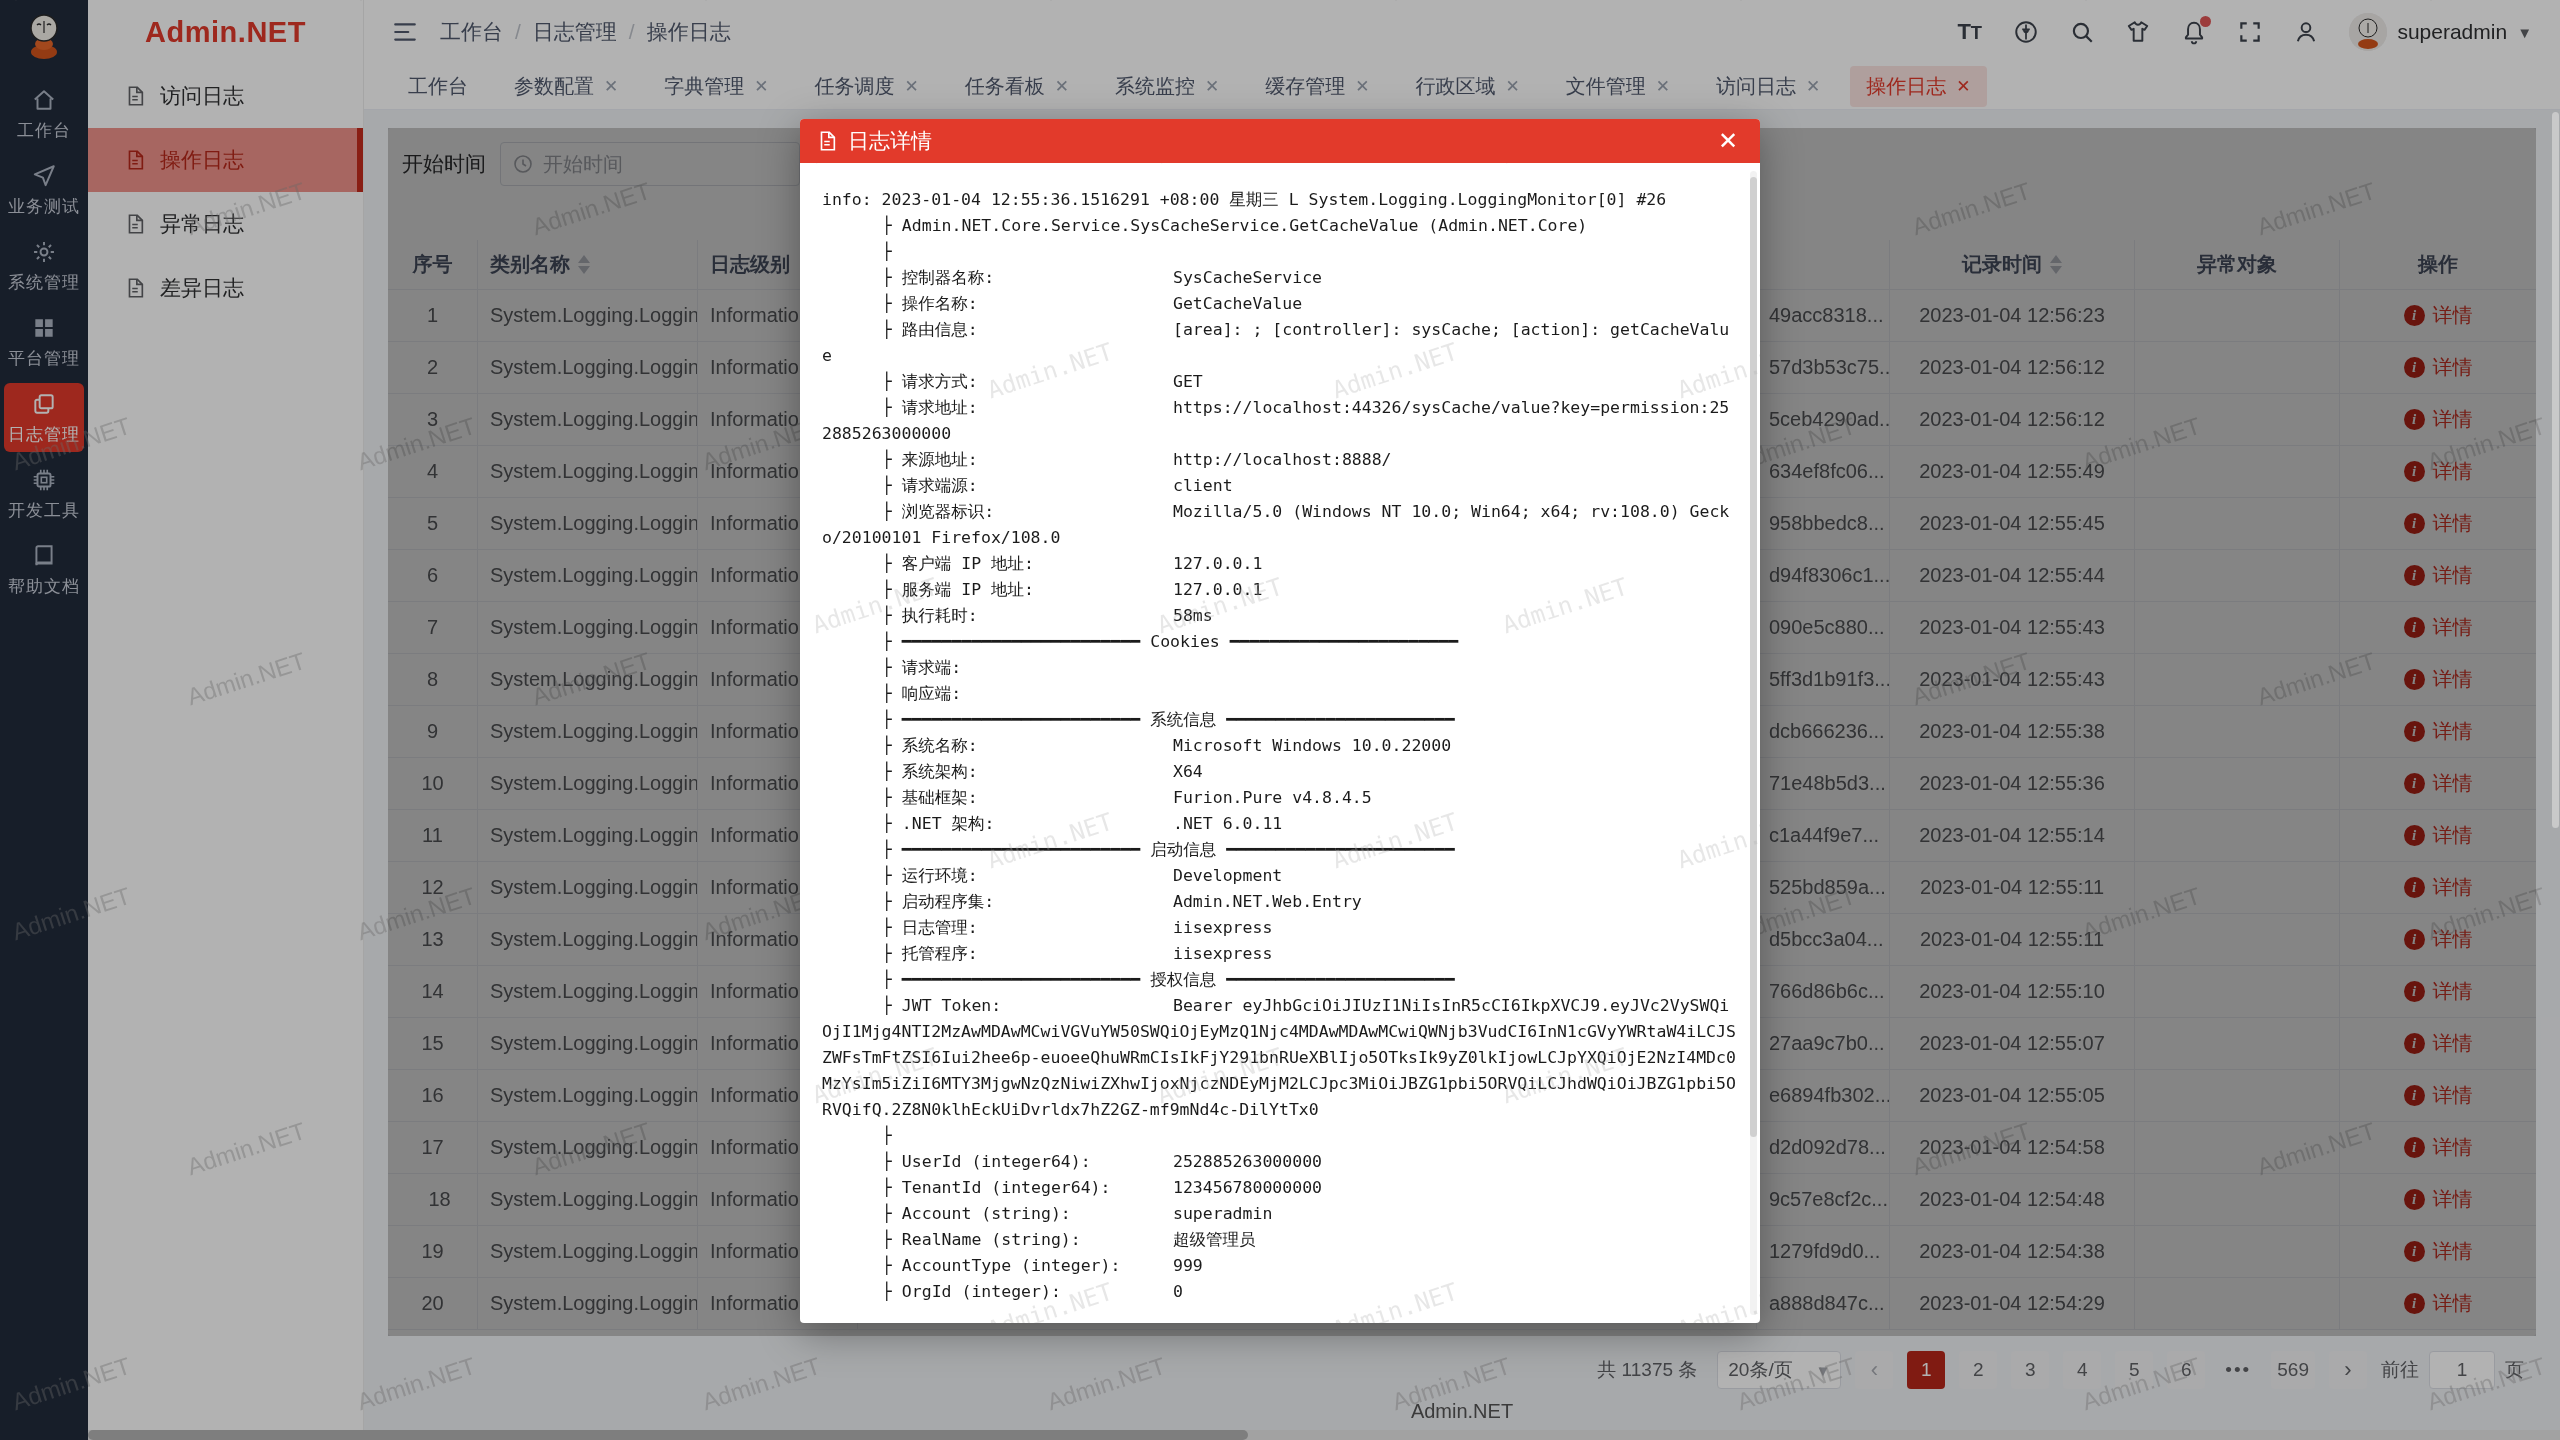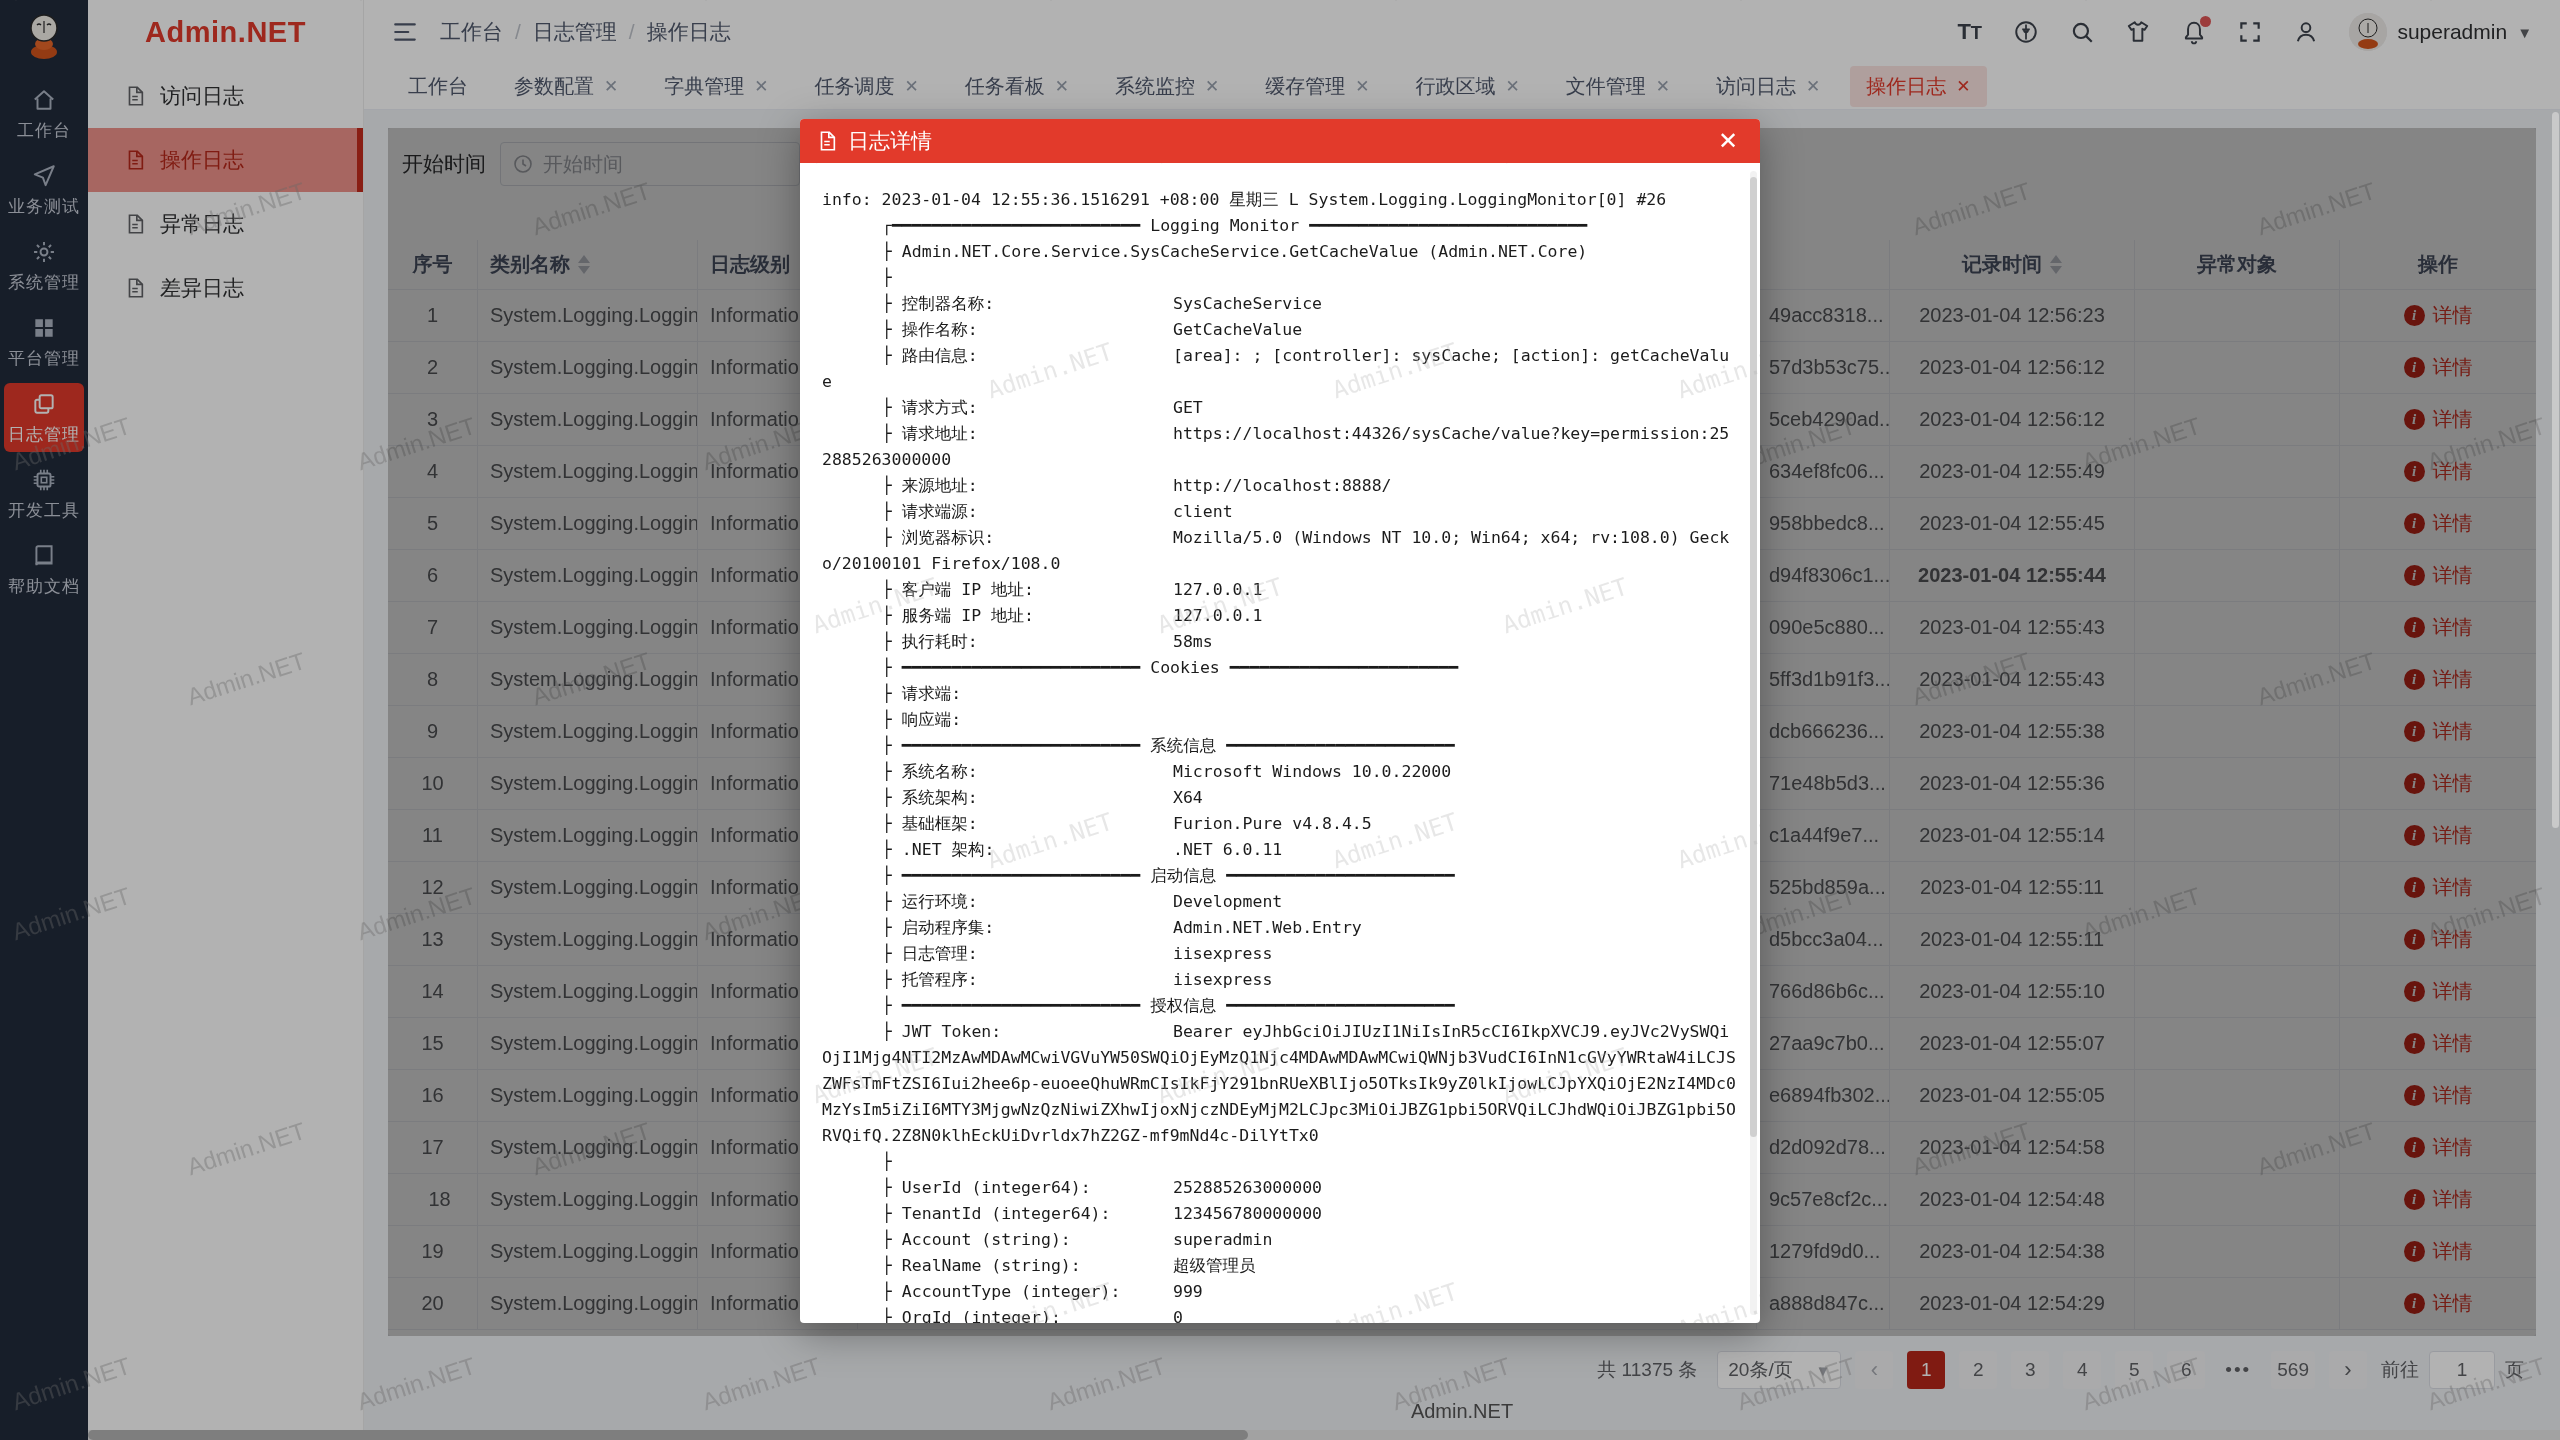--- a/index.html
+++ b/index.html
@@ -482,21 +482,21 @@
                 <span>详情</span>
               </span>
             </div>
           </div>
           <div class="trow body-row">
             <div class="tcell c-center" style="width: 90px;">6</div>
             <div class="tcell" style="width: 220px;">System.Logging.LoggingMo...</div>
             <div class="tcell" style="width: 160px;">Information</div>
             <div class="tcell" style="width: 899px;"></div>
             <div class="tcell" style="width: 133px;">d94f8306c1...</div>
-            <div class="tcell c-center" style="width: 245px; font-weight: bold;">2023-01-04 12:55:44</div>
+            <div class="tcell c-center" style="width: 245px;">2023-01-04 12:55:44</div>
             <div class="tcell c-center" style="width: 205px;"></div>
             <div class="tcell c-center" style="width: 196px;">
               <span class="op-link">
                 <span class="info-i">i</span>
                 <span>详情</span>
               </span>
             </div>
           </div>
           <div class="trow body-row">
             <div class="tcell c-center" style="width: 90px;">7</div>
@@ -810,21 +810,20 @@
             <path d="M14 2.5V8h6" fill="none" stroke="currentColor" stroke-width="1.8"></path>
             <path d="M9 12.5h6M9 16h6" stroke="currentColor" stroke-width="1.6"></path>
           </svg>
       </span>
       <span class="dlg-title">日志详情</span>
       <span class="dlg-close">✕</span>
     </div>
     <div class="dlg-body">
       <div id="loglines">
           <div class="lg">info: 2023-01-04 12:55:36.1516291 +08:00 星期三 L System.Logging.LoggingMonitor[0] #26</div>
-          <div class="lg ind">┌━━━━━━━━━━━━━━━━━━━━━━━━━ Logging Monitor ━━━━━━━━━━━━━━━━━━━━━━━━━━━━</div>
           <div class="lg ind">├ Admin.NET.Core.Service.SysCacheService.GetCacheValue (Admin.NET.Core)</div>
           <div class="lg ind">├</div>
           <div class="lg ind"><span class="lbl">├ 控制器名称:</span>SysCacheService</div>
           <div class="lg ind"><span class="lbl">├ 操作名称:</span>GetCacheValue</div>
           <div class="lg ind"><span class="lbl">├ 路由信息:</span>[area]: ; [controller]: sysCache; [action]: getCacheValue</div>
           <div class="lg ind"><span class="lbl">├ 请求方式:</span>GET</div>
           <div class="lg ind"><span class="lbl">├ 请求地址:</span>https://localhost:44326/sysCache/value?key=permission:252885263000000</div>
           <div class="lg ind"><span class="lbl">├ 来源地址:</span>http://localhost:8888/</div>
           <div class="lg ind"><span class="lbl">├ 请求端源:</span>client</div>
           <div class="lg ind"><span class="lbl">├ 浏览器标识:</span>Mozilla/5.0 (Windows NT 10.0; Win64; x64; rv:108.0) Gecko/20100101 Firefox/108.0</div>

